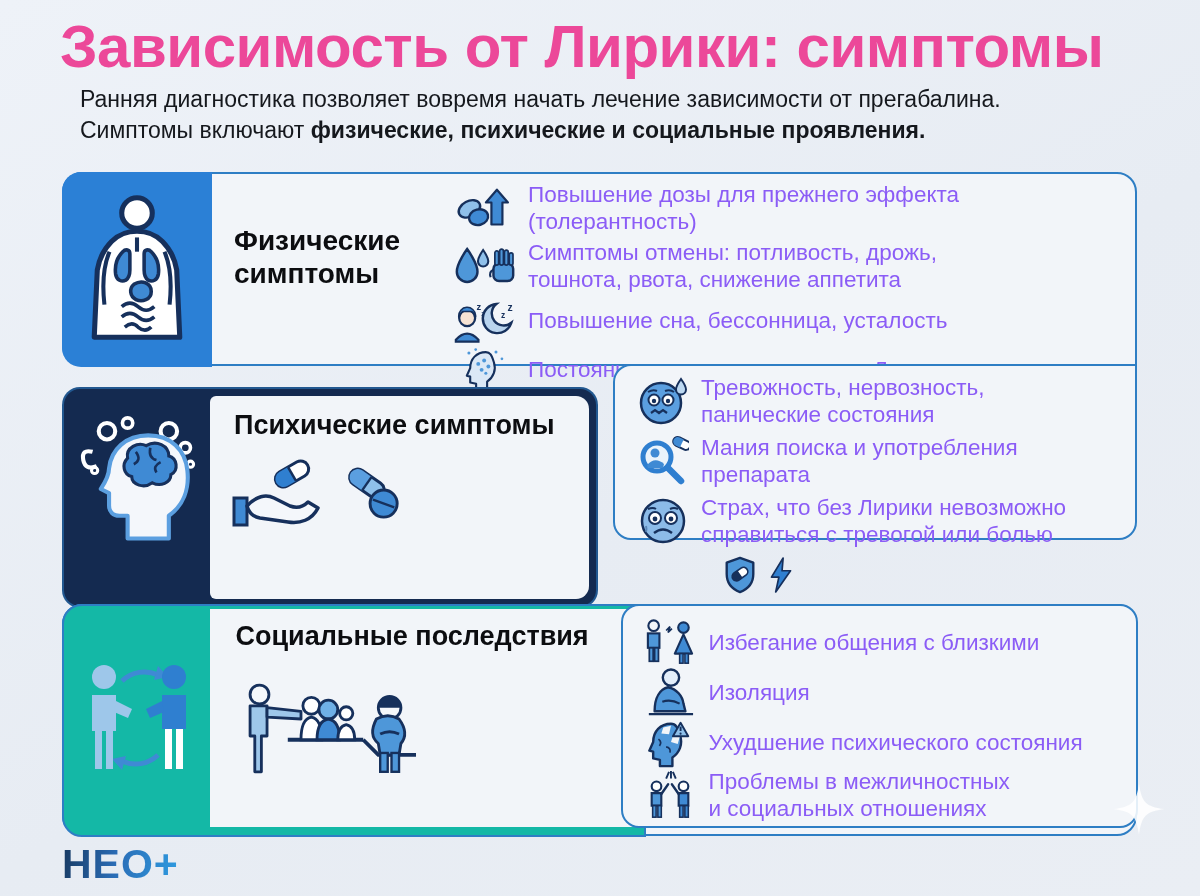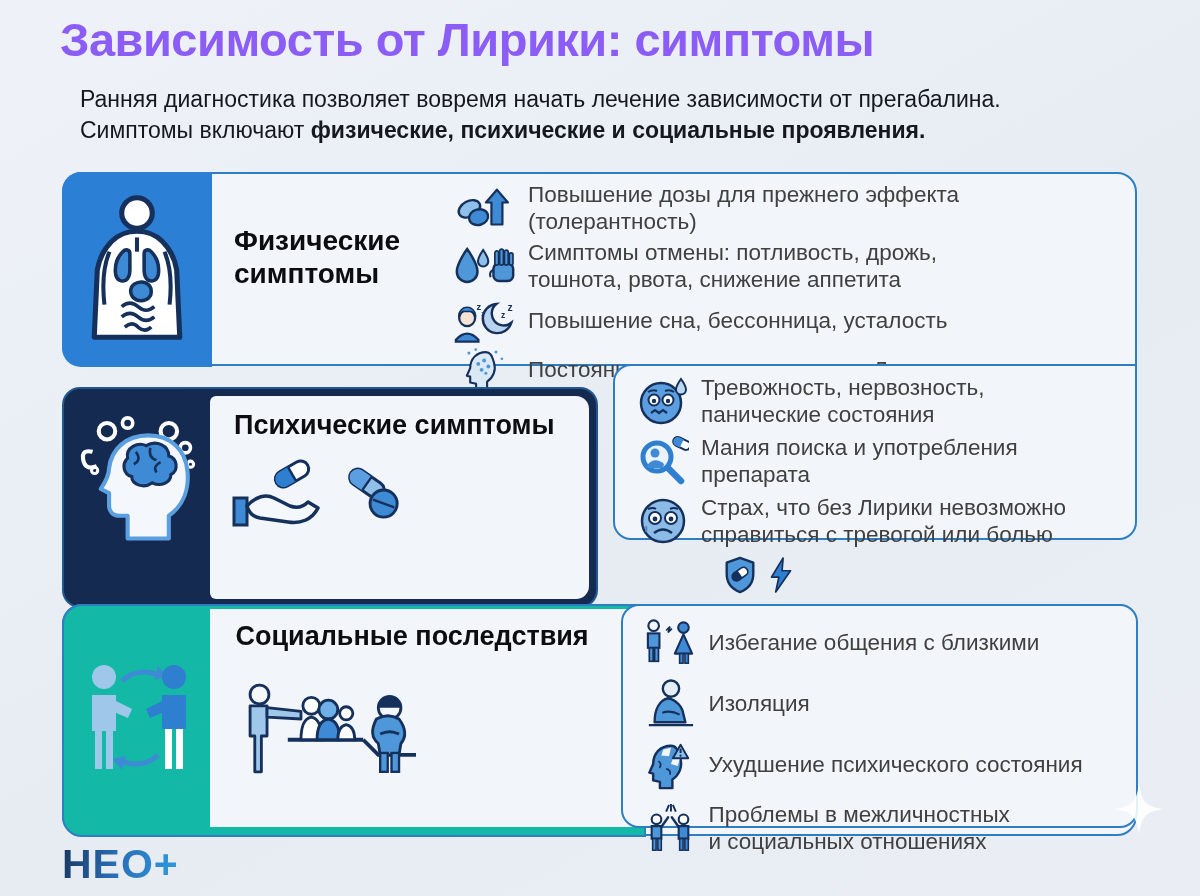--- a/index.html
+++ b/index.html
@@ -3,21 +3,21 @@
 <meta charset="utf-8">
 <style>
   html,body{margin:0;padding:0}
   body{
     width:1200px;height:896px;position:relative;overflow:hidden;
     background:linear-gradient(150deg,#eef2f8 0%,#e7ecf3 55%,#eaeef4 100%);
     font-family:"Liberation Sans",sans-serif;color:#14161a;
   }
   .abs{position:absolute}
   
-  .title{left:60px;top:12px;font-size:47px;font-weight:bold;color:#8b5cf6;letter-spacing:-0.5px}
+  .title{left:60px;top:12px;font-size:60px;font-weight:bold;color:#ec4899;letter-spacing:-0.5px}
   .subtitle{left:80px;top:84px;font-size:23px;line-height:31px;color:#15181d}
   .subtitle b{font-weight:bold}
   
   .shell{box-sizing:border-box;background:#f2f5f9;border:2.5px solid #2e7ec4}
   #s1{left:62px;top:172px;width:1075px;height:194px;border-radius:20px 20px 0 20px}
   #step2{left:613px;top:363.5px;width:524px;height:176px;border-radius:18px 0 18px 18px}
   #s3{left:62px;top:604px;width:1075px;height:232px;border-radius:20px}
   
   .tile-blue{position:absolute;left:-2.5px;top:-2.5px;bottom:-2.5px;width:150px;background:#2b80d6;border-radius:19px 0 0 19px;display:flex;align-items:center;justify-content:center}
   #card2{left:62px;top:387px;width:536px;height:221px;background:#142a50;border-radius:18px;border:2px solid rgba(46,126,196,.55);box-sizing:border-box}
@@ -28,24 +28,24 @@
   #panel3{position:absolute;left:146px;top:3px;right:0;bottom:8px;background:#f2f5f9}
   #box3{position:absolute;top:-2.5px;right:-2.5px;width:517px;height:224px;background:#f2f5f9;border:2.5px solid #2e7ec4;border-radius:18px;box-sizing:border-box}
   
   .h1c{position:absolute;left:170px;top:50px;width:235px;font-size:28px;line-height:33px;font-weight:bold;color:#0c0d10}
   .h2c{position:absolute;left:24px;top:14px;font-size:27px;font-weight:bold;color:#0c0d10}
   .h3c{position:absolute;left:26px;top:12px;font-size:27px;font-weight:bold;color:#0c0d10}
   
   .items{display:flex;flex-direction:column}
   #s1 .items{position:absolute;left:388px;top:3px;right:8px;bottom:2px;padding-top:4px;row-gap:4px}
   #step2 .items{padding:8px 12px 6px 20px;row-gap:6px}
-  #box3 .items{padding:12px 8px 6px 18px;row-gap:11px}
+  #box3 .items{padding:12px 8px 6px 18px;}
   .item{display:flex;align-items:center;column-gap:10px}
   .ic{flex:0 0 auto;display:flex;align-items:center;justify-content:center}
-  .tx{font-size:22.5px;line-height:27px;white-space:pre-line;color:#404040}
+  .tx{font-size:22.5px;line-height:27px;white-space:pre-line;color:#8b5cf6}
   .trail{display:flex;column-gap:12px;align-items:center;margin-left:88px;margin-top:2px}
   
   .logo{left:62px;top:841px;font-size:41px;font-weight:bold;letter-spacing:1px;
         background:linear-gradient(100deg,#17385f 0%,#2a6cb5 45%,#2f9de2 100%);
         -webkit-background-clip:text;background-clip:text;color:transparent}
   .sparkle{left:1106px;top:778px;opacity:.95}
   svg{display:block}
 </style>
 </head>
 <body>

